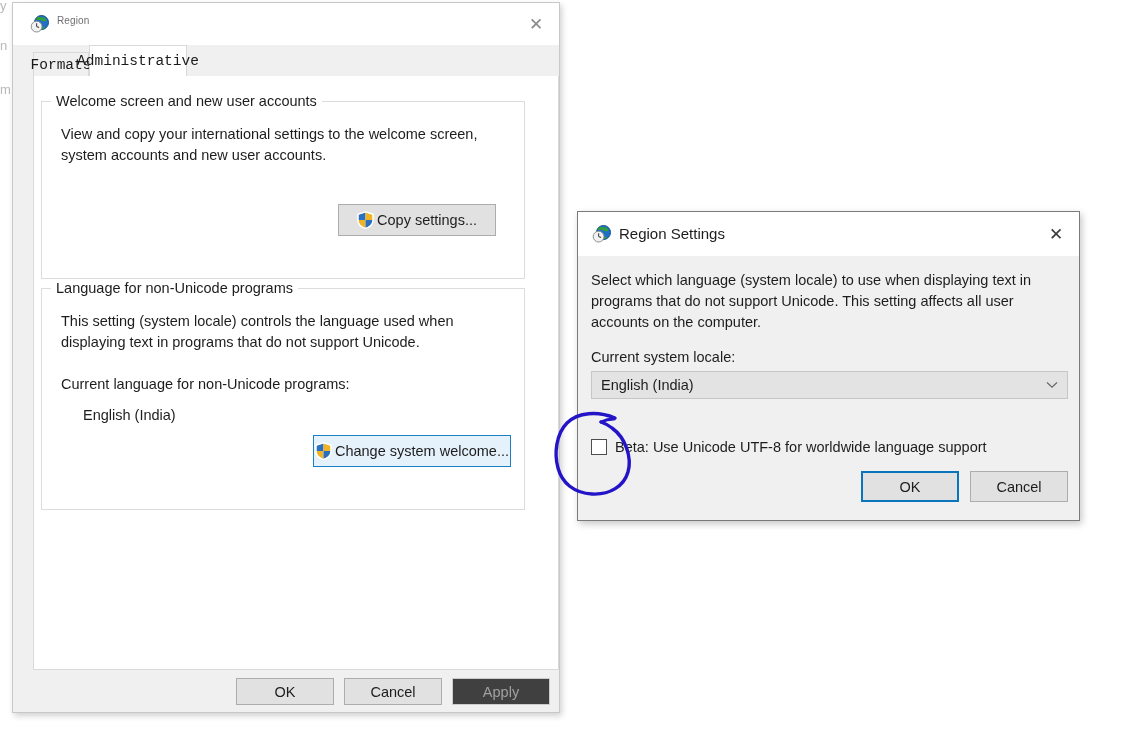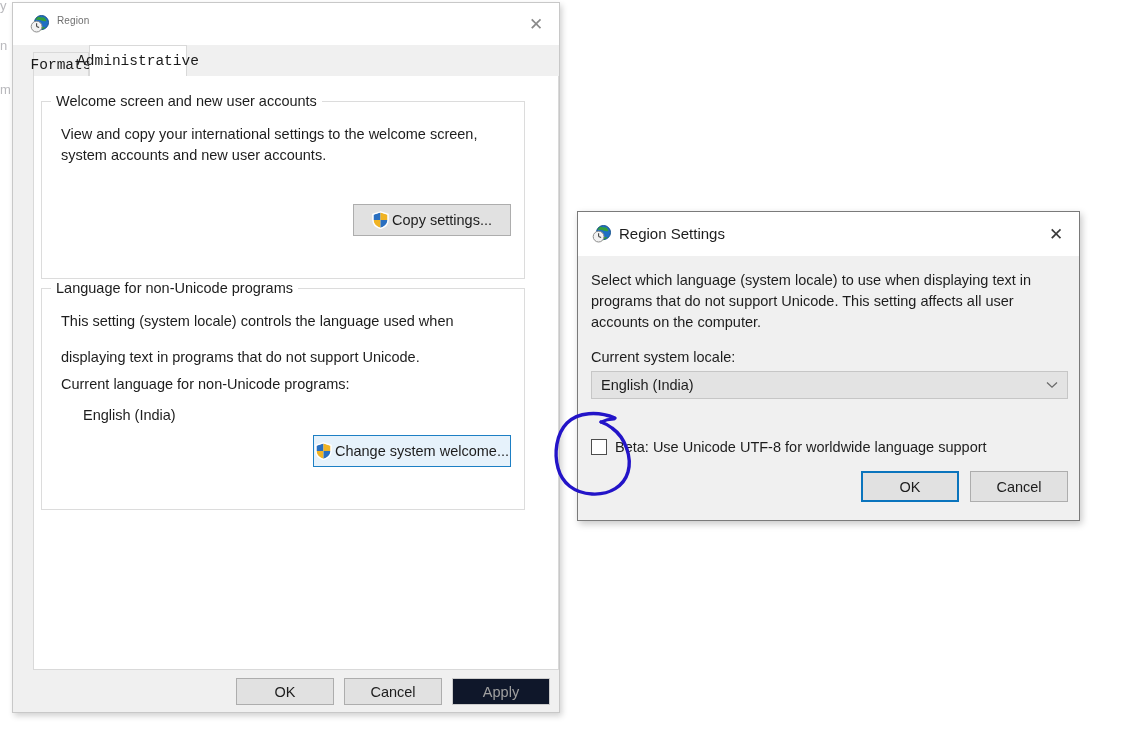--- a/index.html
+++ b/index.html
@@ -172,21 +172,21 @@
     display: flex;
     align-items: center;
     justify-content: center;
     white-space: nowrap;
   }
   .btn-focus {
     background: #e6f2fb;
     border: 1px solid #1d7fc4;
   }
   .btn-disabled {
-    background: #0f172a;
+    background: #404040;
     border: 1px solid #cccccc;
     color: #a0a0a0;
   }
   .btn-plain {
     background: #e1e1e1;
     border: 1px solid #adadad;
   }
 
   
   #region-settings {
@@ -333,39 +333,39 @@
     </div>
   </div>
 
   <div class="tabpage">
 
     <div class="groupbox" style="left:7px; top:25px; width:484px; height:178px;">
       <span class="group-legend">Welcome screen and new user accounts</span>
       <span class="body-text" style="left:19px; top:22px;">View and copy your international settings to the welcome screen,</span>
       <span class="body-text" style="left:19px; top:43px;">system accounts and new user accounts.</span>
 
-      <div class="btn btn-plain" style="left:311px; top:102px; width:158px; height:32px;">
+      <div class="btn btn-plain" style="left:296px; top:102px; width:158px; height:32px;">
         <span class="shield">
           <svg width="17" height="18" viewBox="0 0 17 18">
             <path d="M8.5 .8 L16.2 3.2 V9 C16.2 13.2 12.9 16.3 8.5 17.6 C4.1 16.3 .8 13.2 .8 9 V3.2 Z" fill="#ffffff"></path>
             <path d="M8.5 1.6 L8.5 9 L1.6 9 V3.7 Z" fill="#2a6fc0"></path>
             <path d="M8.5 1.6 L15.4 3.7 V9 L8.5 9 Z" fill="#f0b323"></path>
             <path d="M1.6 9 L8.5 9 L8.5 16.7 C4.6 15.5 1.6 12.7 1.6 9 Z" fill="#f0b323"></path>
             <path d="M8.5 9 L15.4 9 C15.4 12.7 12.4 15.5 8.5 16.7 Z" fill="#2a6fc0"></path>
             <path d="M8.5 .8 L16.2 3.2 V9 C16.2 13.2 12.9 16.3 8.5 17.6 C4.1 16.3 .8 13.2 .8 9 V3.2 Z" fill="none" stroke="#ffffff" stroke-width="1.1"></path>
           </svg>
         </span>
         <span>Copy settings...</span>
       </div>
     </div>
 
     <div class="groupbox" style="left:7px; top:212px; width:484px; height:222px;">
       <span class="group-legend">Language for non-Unicode programs</span>
       <span class="body-text" style="left:19px; top:22px;">This setting (system locale) controls the language used when</span>
-      <span class="body-text" style="left:19px; top:58px;">displaying text in programs that do not support Unicode.</span>
+      <span class="body-text" style="left:19px; top:43px;">displaying text in programs that do not support Unicode.</span>
       <span class="body-text" style="left:19px; top:85px;">Current language for non-Unicode programs:</span>
       <span class="body-text" style="left:41px; top:116px;">English (India)</span>
 
       <div class="btn btn-focus" style="left:271px; top:146px; width:198px; height:32px;">
         <span class="shield">
           <svg width="17" height="18" viewBox="0 0 17 18">
             <path d="M8.5 .8 L16.2 3.2 V9 C16.2 13.2 12.9 16.3 8.5 17.6 C4.1 16.3 .8 13.2 .8 9 V3.2 Z" fill="#ffffff"></path>
             <path d="M8.5 1.6 L8.5 9 L1.6 9 V3.7 Z" fill="#2a6fc0"></path>
             <path d="M8.5 1.6 L15.4 3.7 V9 L8.5 9 Z" fill="#f0b323"></path>
             <path d="M1.6 9 L8.5 9 L8.5 16.7 C4.6 15.5 1.6 12.7 1.6 9 Z" fill="#f0b323"></path>

